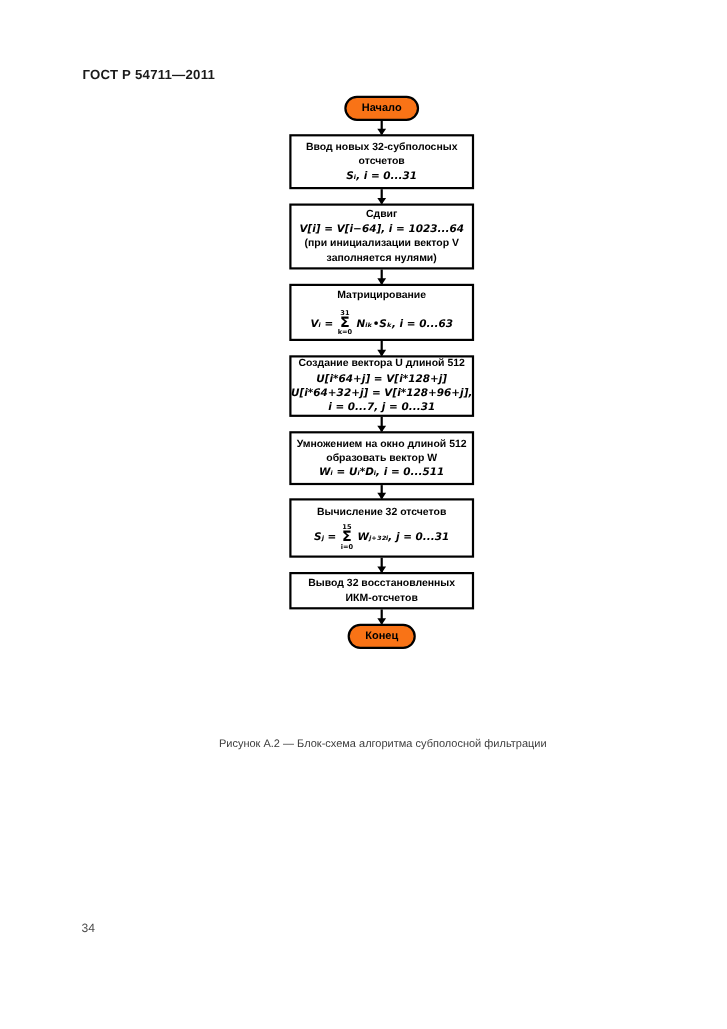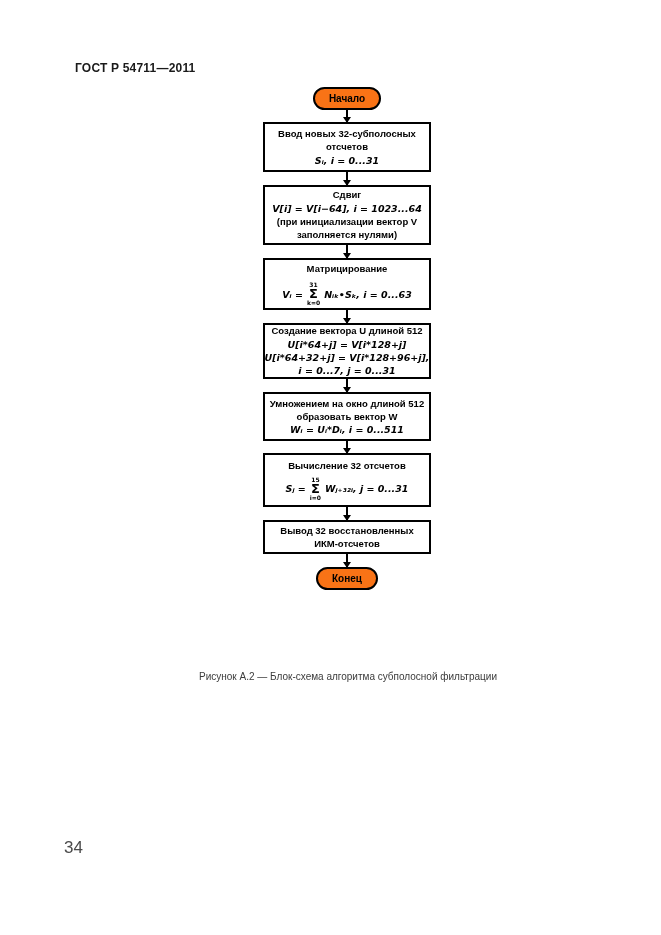--- a/index.html
+++ b/index.html
@@ -103,23 +103,23 @@
     left: 197px;
     top: 671px;
     width: 302px;
     text-align: center;
     font-size: 10px;
     color: #3c3c3c;
     white-space: nowrap;
   }
   .page-number {
     position: absolute;
-    left: 64px;
+    left: 74px;
     top: 838px;
-    font-size: 17px;
+    font-size: 11px;
     color: #4a4a4a;
   }
 </style>
 </head>
 <body>
 
 <div class="page">
 
   <div class="doc-header">ГОСТ Р 54711—2011</div>
 

